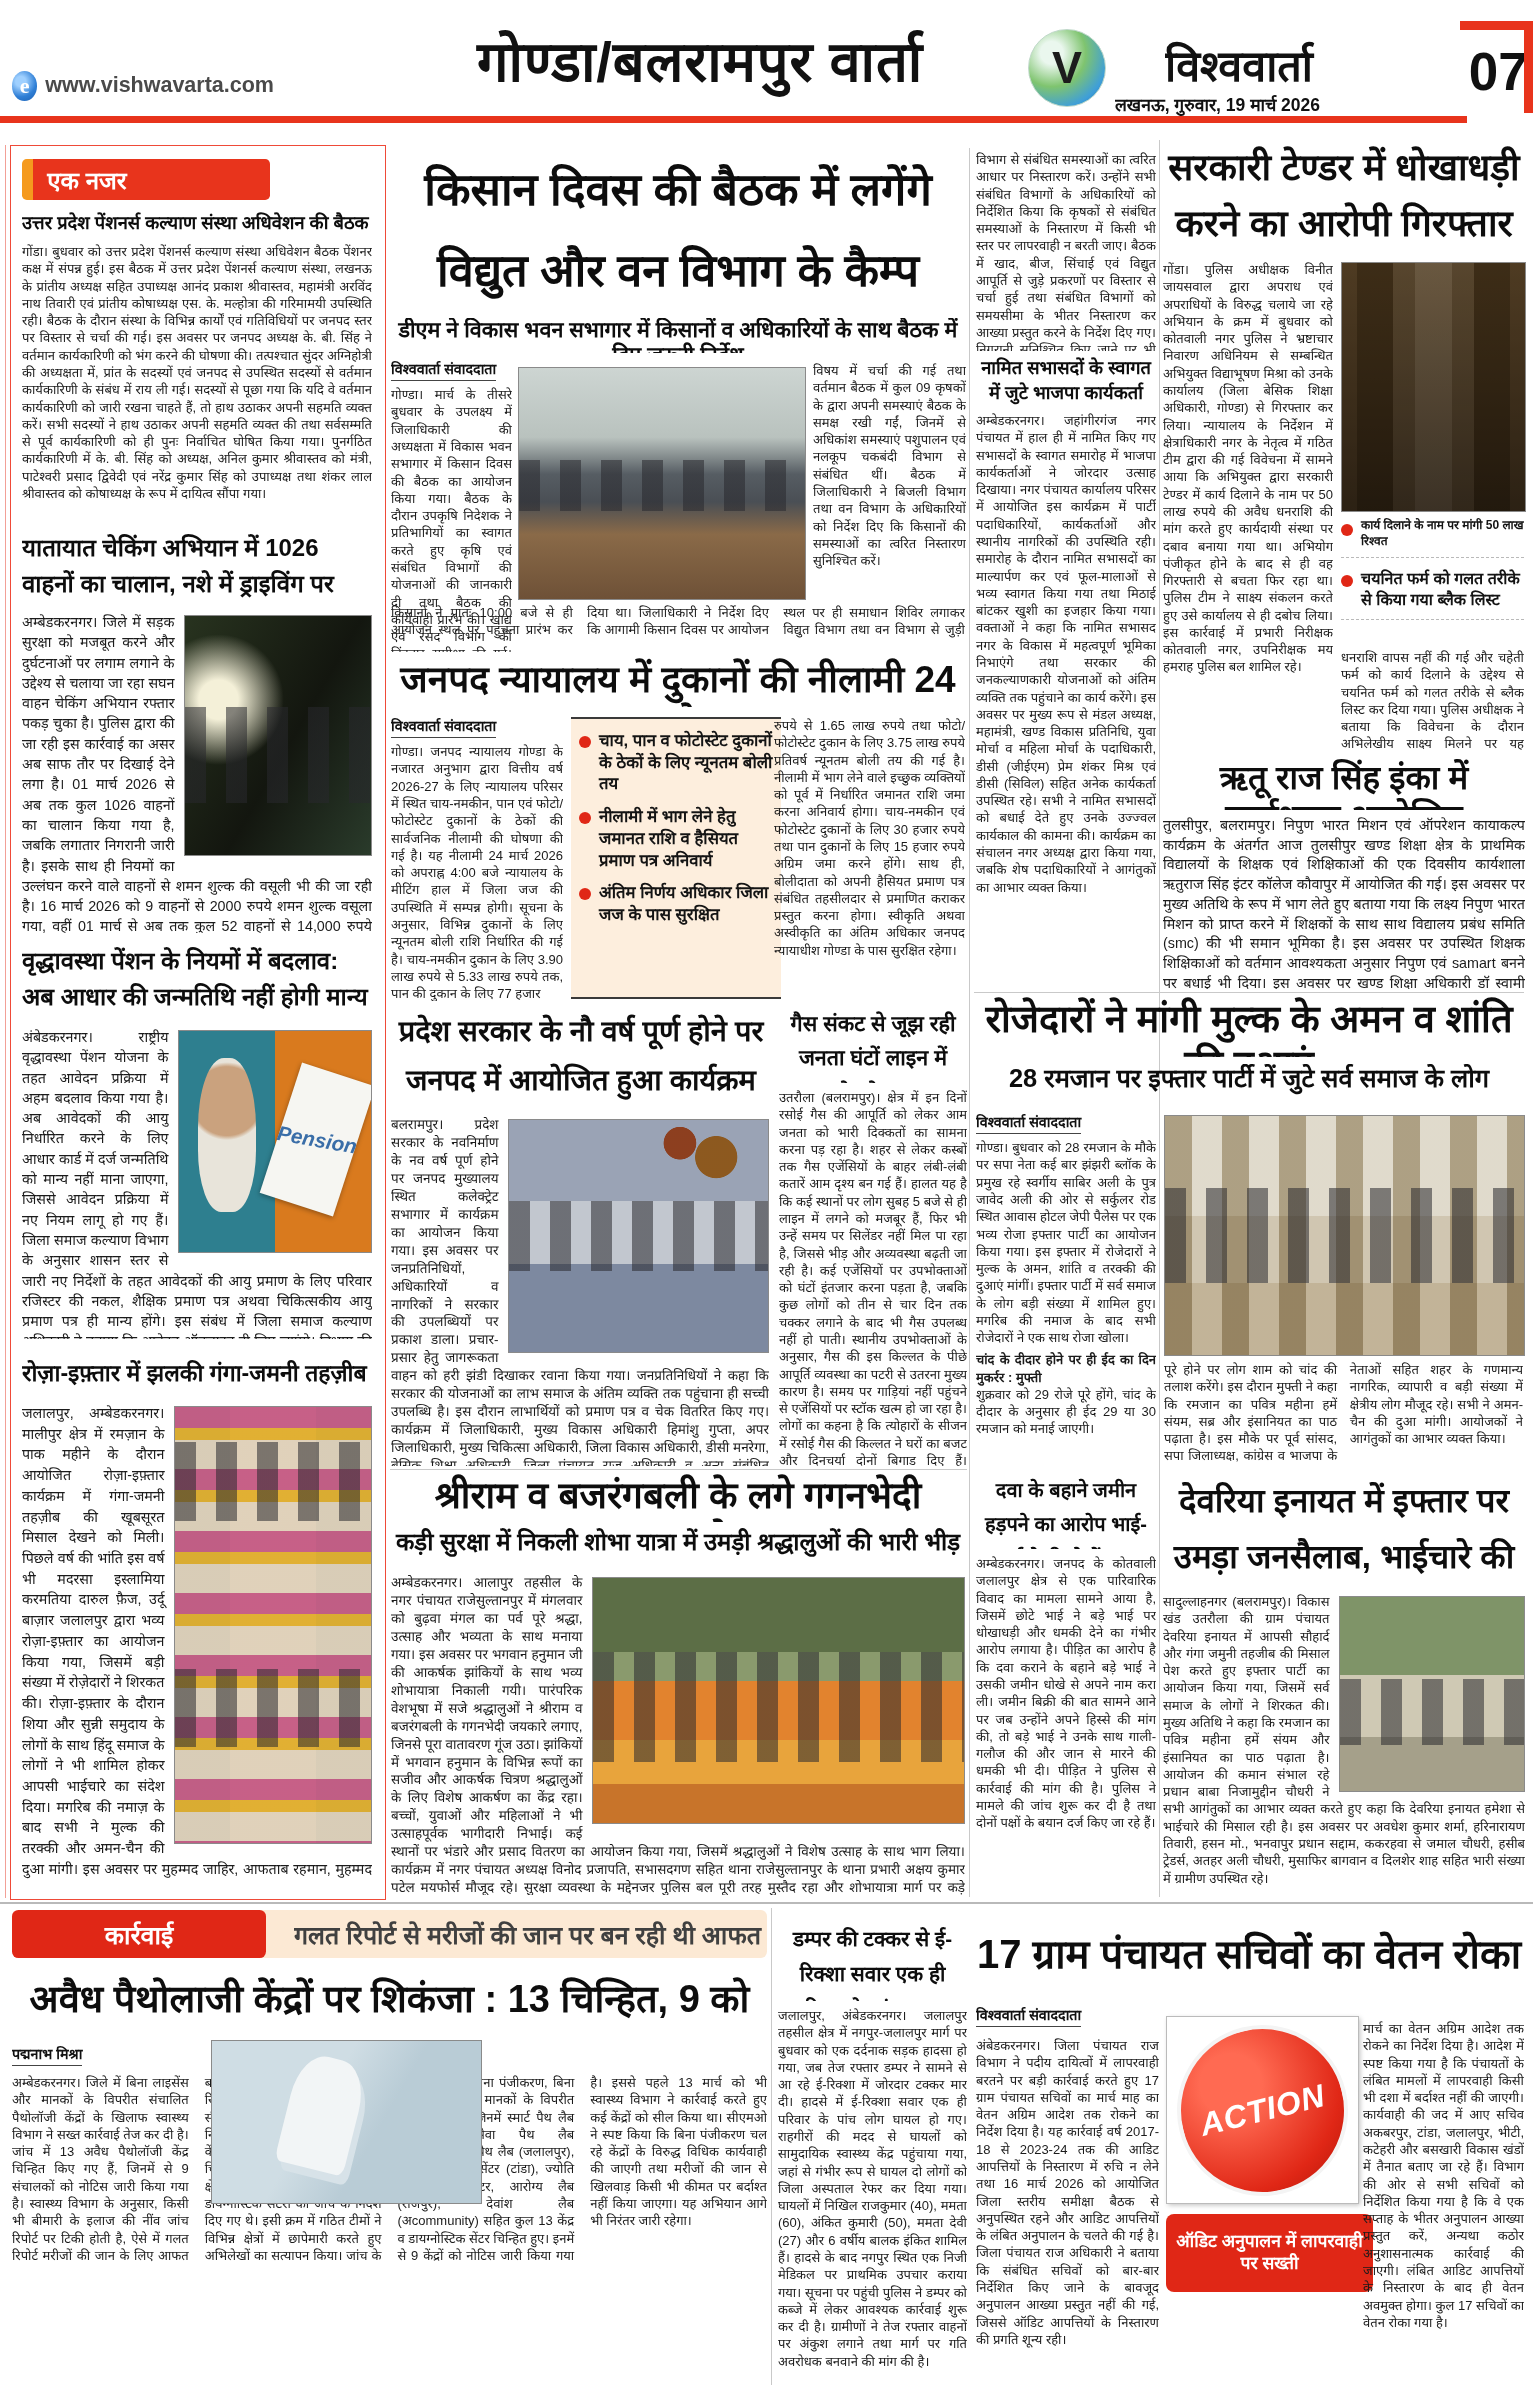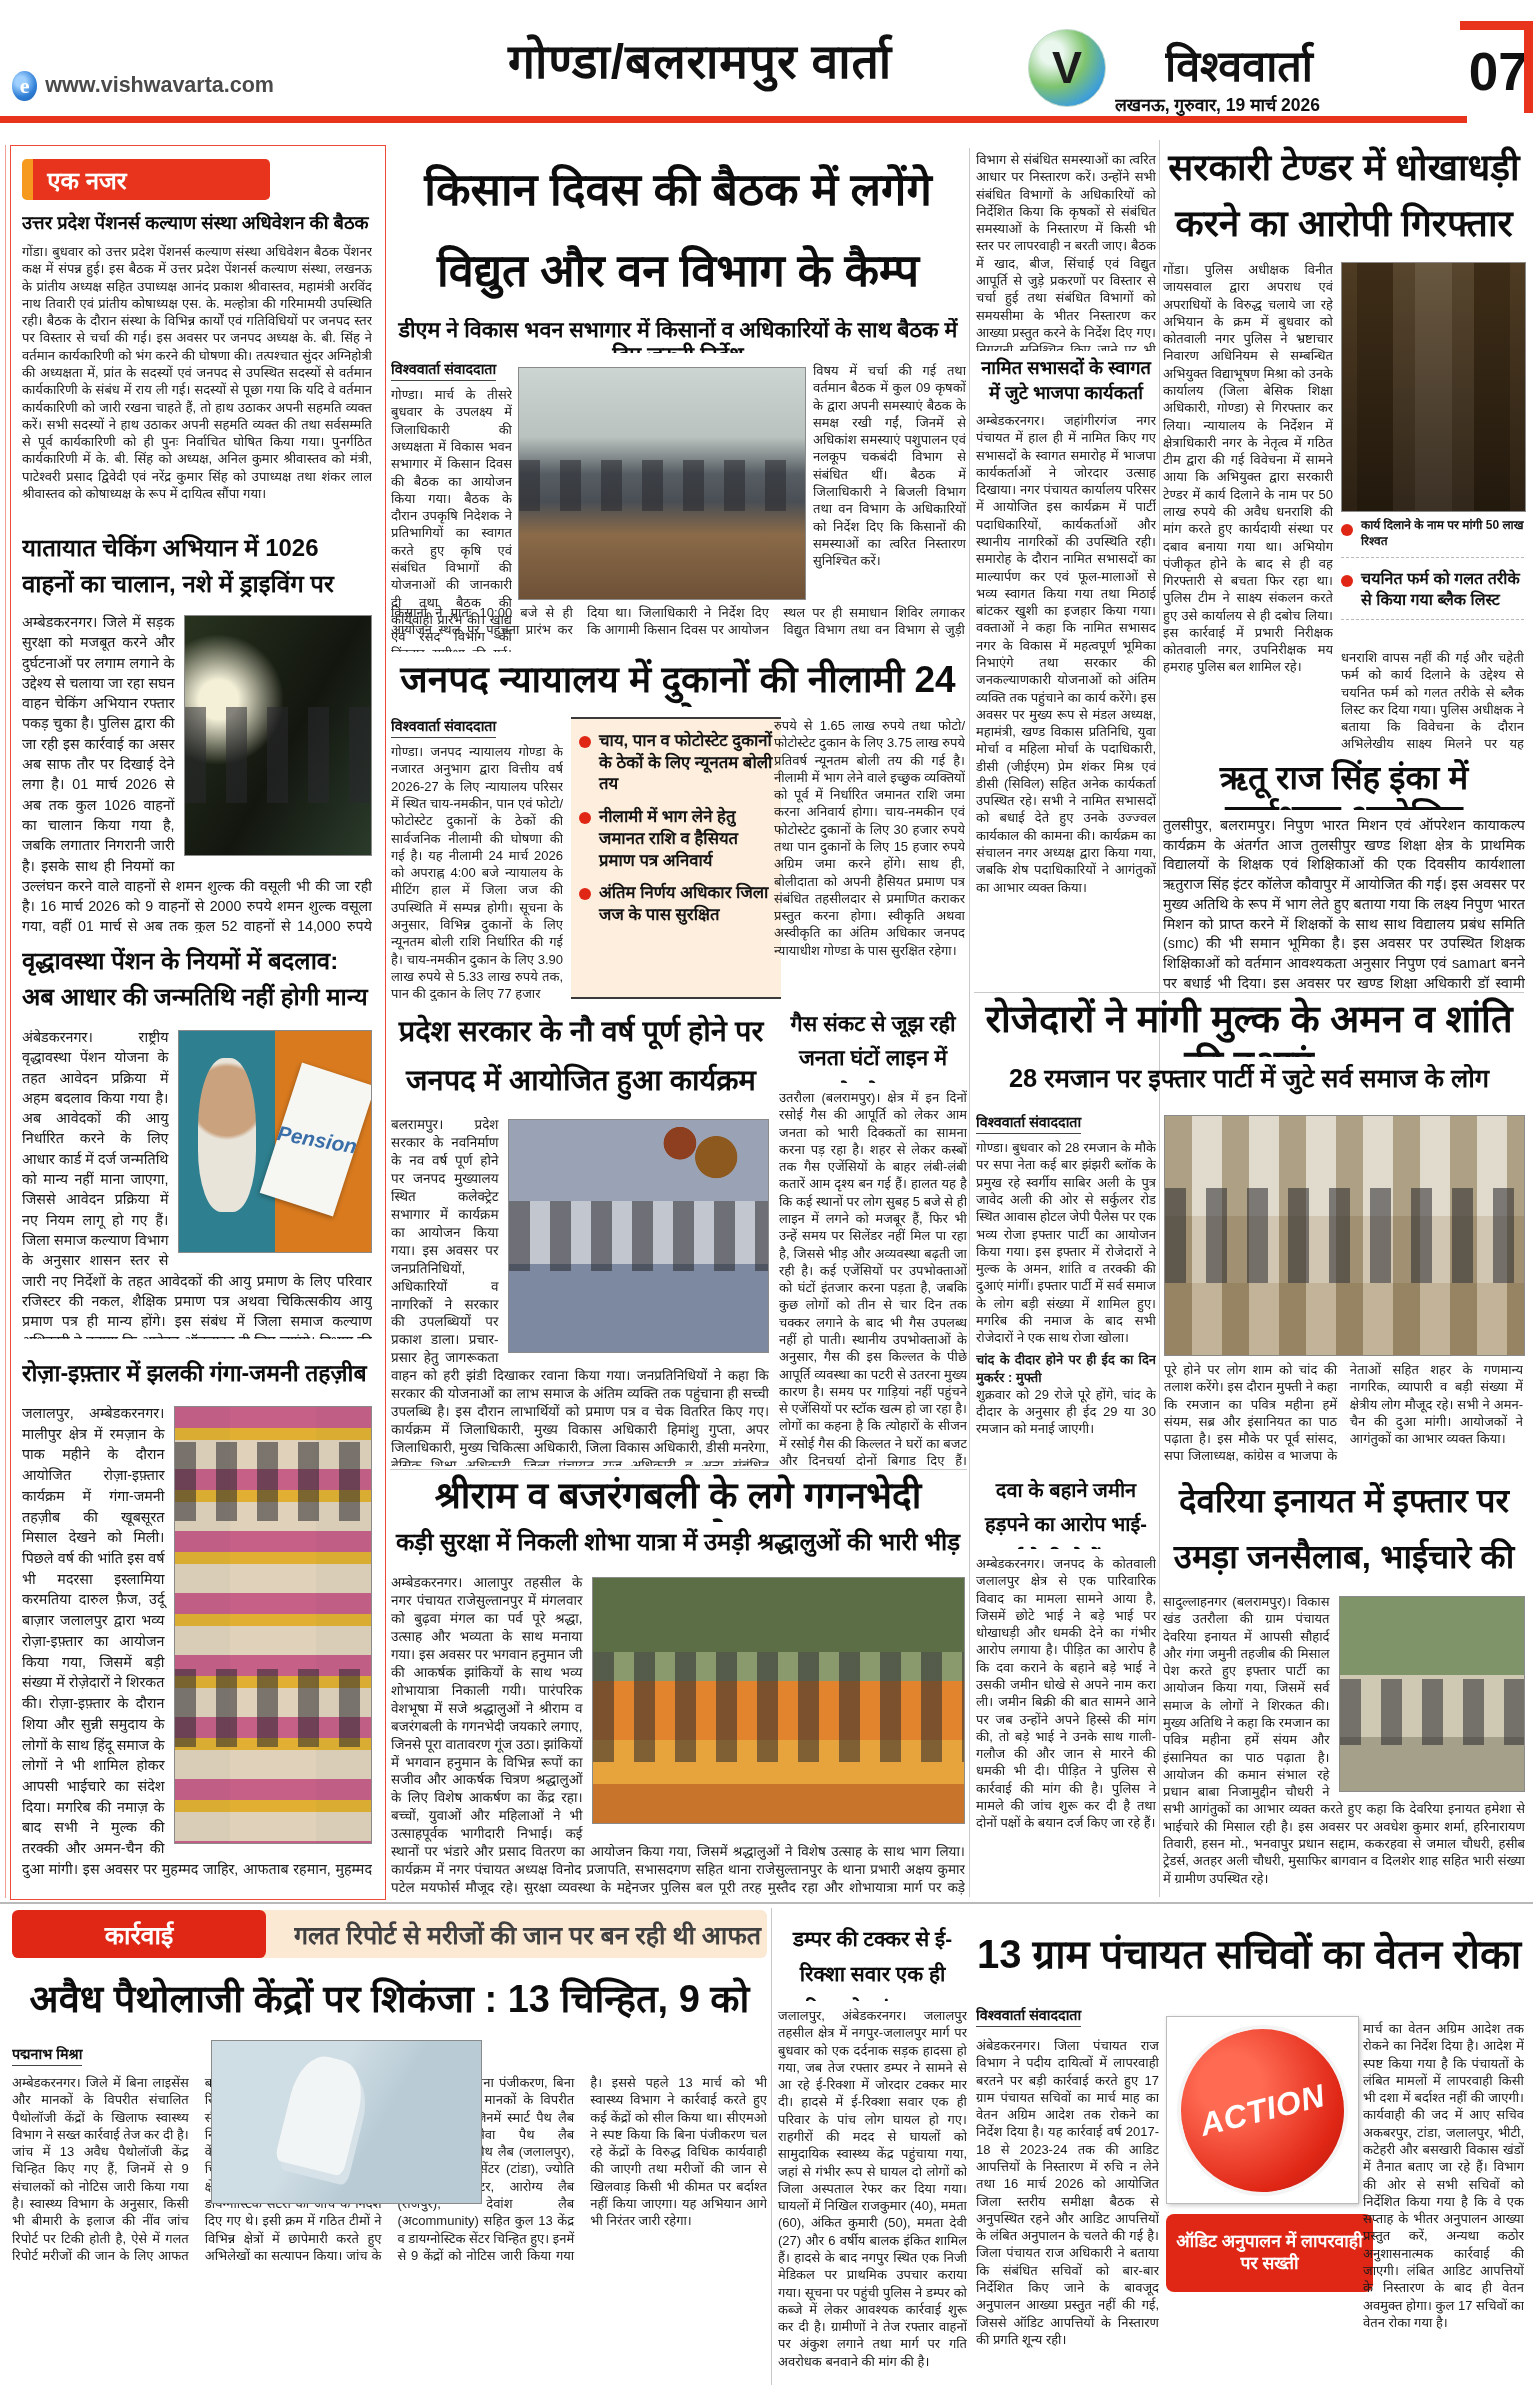--- a/index.html
+++ b/index.html
@@ -9,21 +9,21 @@
   .ctr{text-align:center;}
   .hl{font-weight:bold;color:#0d0d0d;line-height:1.18;}
   .body{font-size:13px;line-height:1.33;text-align:justify;color:#1b1b1b;}
   .byline{font-weight:bold;font-size:14.3px;border-bottom:1.6px solid #444;display:inline-block;padding-bottom:2.4px;margin-bottom:4.8px;}
   .ph{position:absolute;overflow:hidden;border:0.8px solid #8a8a8a;}
   .phf{float:right;margin:3.2px 0 4.8px 9.5px;border:0.8px solid #8a8a8a;position:relative;overflow:hidden;}
   .vl{position:absolute;width:0.8px;background:#c9c9c9;}
   .hlne{position:absolute;height:0.8px;background:#c9c9c9;}
   .redrule{position:absolute;background:#e8341c;}
   
-  .masthead{font-size:48px;font-weight:bold;letter-spacing:0.8px;text-align:center;}
+  .masthead{font-size:56px;font-weight:bold;letter-spacing:0.8px;text-align:center;}
   .urlbar{font-size:21.5px;font-weight:bold;color:#4a4a4a;display:flex;align-items:center;gap:8px;}
   .eicon{width:30px;height:30px;border-radius:50%;
      background:radial-gradient(circle at 35% 35%,#9fd0ff 0 20%,#2f7fd6 60%,#1b5fb0 100%);
      color:#fff;font-size:22px;font-weight:bold;display:flex;align-items:center;justify-content:center;
      font-family:"Liberation Serif",serif;}
   .globe{width:76px;height:76px;border-radius:50%;
      background:radial-gradient(circle at 30% 30%,#eaf7ee 0 15%,#7fc46f 45%,#3f9fd8 75%,#1f6fb0 100%);
      display:flex;align-items:center;justify-content:center;color:#1c1c1c;font-size:45px;font-weight:bold;
      border:1.6px solid #bfd8c9;}
   .brand{font-size:43px;font-weight:bold;}
@@ -245,21 +245,21 @@
   <div class="blk" style="left:12px;top:2044px;width:183px;height:27px;"><span class="byline">पद्मनाभ मिश्रा</span></div>
   <div class="blk body" style="left:12px;top:2074px;width:755px;height:312px;columns:4;column-gap:16px;">अम्बेडकरनगर। जिले में बिना लाइसेंस और मानकों के विपरीत संचालित पैथोलॉजी केंद्रों के खिलाफ स्वास्थ्य विभाग ने सख्त कार्रवाई तेज कर दी है। जांच में 13 अवैध पैथोलॉजी केंद्र चिन्हित किए गए हैं, जिनमें से 9 संचालकों को नोटिस जारी किया गया है। स्वास्थ्य विभाग के अनुसार, किसी भी बीमारी के इलाज की नींव जांच रिपोर्ट पर टिकी होती है, ऐसे में गलत रिपोर्ट मरीजों की जान के लिए आफत बन सकती है और कई मामलों में गलत रिपोर्ट ने इलाज को प्रभावित किया। सीएमओ डॉ. संजय कुमार शैवाल के निर्देश पर सभी सामुदायिक स्वास्थ्य केंद्रों के अधीक्षकों व प्रभारी चिकित्साधिकारियों को अपने-अपने क्षेत्रों में संचालित पैथोलॉजी केंद्रों व डायग्नोस्टिक सेंटरों की जांच के निर्देश दिए गए थे। इसी क्रम में गठित टीमों ने विभिन्न क्षेत्रों में छापेमारी करते हुए अभिलेखों का सत्यापन किया। जांच के दौरान कई केंद्र बिना पंजीकरण, बिना योग्य स्टाफ तथा मानकों के विपरीत संचालित मिले, जिनमें स्मार्ट पैथ लैब (पटेलनगर), सेवा पैथ लैब (अकबरपुर), श्री पैथ लैब (जलालपुर), न्यू डायग्नोस्टिक सेंटर (टांडा), ज्योति डायग्नोस्टिक सेंटर, आरोग्य लैब (राजेपुर), देवांश लैब (अcommunity) सहित कुल 13 केंद्र व डायग्नोस्टिक सेंटर चिन्हित हुए। इनमें से 9 केंद्रों को नोटिस जारी किया गया है। इससे पहले 13 मार्च को भी स्वास्थ्य विभाग ने कार्रवाई करते हुए कई केंद्रों को सील किया था। सीएमओ ने स्पष्ट किया कि बिना पंजीकरण चल रहे केंद्रों के विरुद्ध विधिक कार्यवाही की जाएगी तथा मरीजों की जान से खिलवाड़ किसी भी कीमत पर बर्दाश्त नहीं किया जाएगा। यह अभियान आगे भी निरंतर जारी रहेगा।</div>
   <div class="ph ph-micro" style="left:211px;top:2040px;width:269px;height:162px;">
       <span class="mscope"></span>
     </div>
 
   <div class="vl" style="left:771px;top:1908px;height:477px;"></div>
   <div class="blk hl ctr" style="left:778px;top:1921px;width:189px;height:80px;font-size:20.7px;line-height:1.7;">डम्पर की टक्कर से ई-रिक्शा सवार एक ही परिवार के पांच घायल</div>
   <div class="blk body" style="left:778px;top:2007px;width:189px;height:374px;">जलालपुर, अंबेडकरनगर। जलालपुर तहसील क्षेत्र में नगपुर-जलालपुर मार्ग पर बुधवार को एक दर्दनाक सड़क हादसा हो गया, जब तेज रफ्तार डम्पर ने सामने से आ रहे ई-रिक्शा में जोरदार टक्कर मार दी। हादसे में ई-रिक्शा सवार एक ही परिवार के पांच लोग घायल हो गए। राहगीरों की मदद से घायलों को सामुदायिक स्वास्थ्य केंद्र पहुंचाया गया, जहां से गंभीर रूप से घायल दो लोगों को जिला अस्पताल रेफर कर दिया गया। घायलों में निखिल राजकुमार (40), ममता (60), अंकित कुमारी (50), ममता देवी (27) और 6 वर्षीय बालक इंकित शामिल हैं। हादसे के बाद नगपुर स्थित एक निजी मेडिकल पर प्राथमिक उपचार कराया गया। सूचना पर पहुंची पुलिस ने डम्पर को कब्जे में लेकर आवश्यक कार्रवाई शुरू कर दी है। ग्रामीणों ने तेज रफ्तार वाहनों पर अंकुश लगाने तथा मार्ग पर गति अवरोधक बनवाने की मांग की है।</div>
 
-  <div class="blk hl ctr" style="left:974px;top:1931px;width:550px;height:67px;font-size:40px;">13 ग्राम पंचायत सचिवों का वेतन रोका</div>
+  <div class="blk hl ctr" style="left:974px;top:1931px;width:550px;height:67px;font-size:40px;">17 ग्राम पंचायत सचिवों का वेतन रोका</div>
   <div class="blk" style="left:976px;top:2005px;width:183px;height:29px;"><span class="byline">विश्ववार्ता संवाददाता</span></div>
   <div class="blk body" style="left:976px;top:2037px;width:183px;height:347px;">अंबेडकरनगर। जिला पंचायत राज विभाग ने पदीय दायित्वों में लापरवाही बरतने पर बड़ी कार्रवाई करते हुए 17 ग्राम पंचायत सचिवों का मार्च माह का वेतन अग्रिम आदेश तक रोकने का निर्देश दिया है। यह कार्रवाई वर्ष 2017-18 से 2023-24 तक की आडिट आपत्तियों के निस्तारण में रुचि न लेने तथा 16 मार्च 2026 को आयोजित जिला स्तरीय समीक्षा बैठक से अनुपस्थित रहने और आडिट आपत्तियों के लंबित अनुपालन के चलते की गई है। जिला पंचायत राज अधिकारी ने बताया कि संबंधित सचिवों को बार-बार निर्देशित किए जाने के बावजूद अनुपालन आख्या प्रस्तुत नहीं की गई, जिससे ऑडिट आपत्तियों के निस्तारण की प्रगति शून्य रही।</div>
   <div class="blk actioncard" style="left:1166px;top:2016px;width:191px;height:186px;">
     <div class="actioncircle">
       <span class="actiontxt">ACTION</span>
     </div>
   </div>
   <div class="blk badge" style="left:1166px;top:2214px;width:191px;height:68px;">ऑडिट अनुपालन में लापरवाही पर सख्ती</div>
   <div class="blk body" style="left:1363px;top:2020px;width:161px;height:364px;">मार्च का वेतन अग्रिम आदेश तक रोकने का निर्देश दिया है। आदेश में स्पष्ट किया गया है कि पंचायतों के लंबित मामलों में लापरवाही किसी भी दशा में बर्दाश्त नहीं की जाएगी। कार्यवाही की जद में आए सचिव अकबरपुर, टांडा, जलालपुर, भीटी, कटेहरी और बसखारी विकास खंडों में तैनात बताए जा रहे हैं। विभाग की ओर से सभी सचिवों को निर्देशित किया गया है कि वे एक सप्ताह के भीतर अनुपालन आख्या प्रस्तुत करें, अन्यथा कठोर अनुशासनात्मक कार्रवाई की जाएगी। लंबित आडिट आपत्तियों के निस्तारण के बाद ही वेतन अवमुक्त होगा। कुल 17 सचिवों का वेतन रोका गया है।</div>
 

